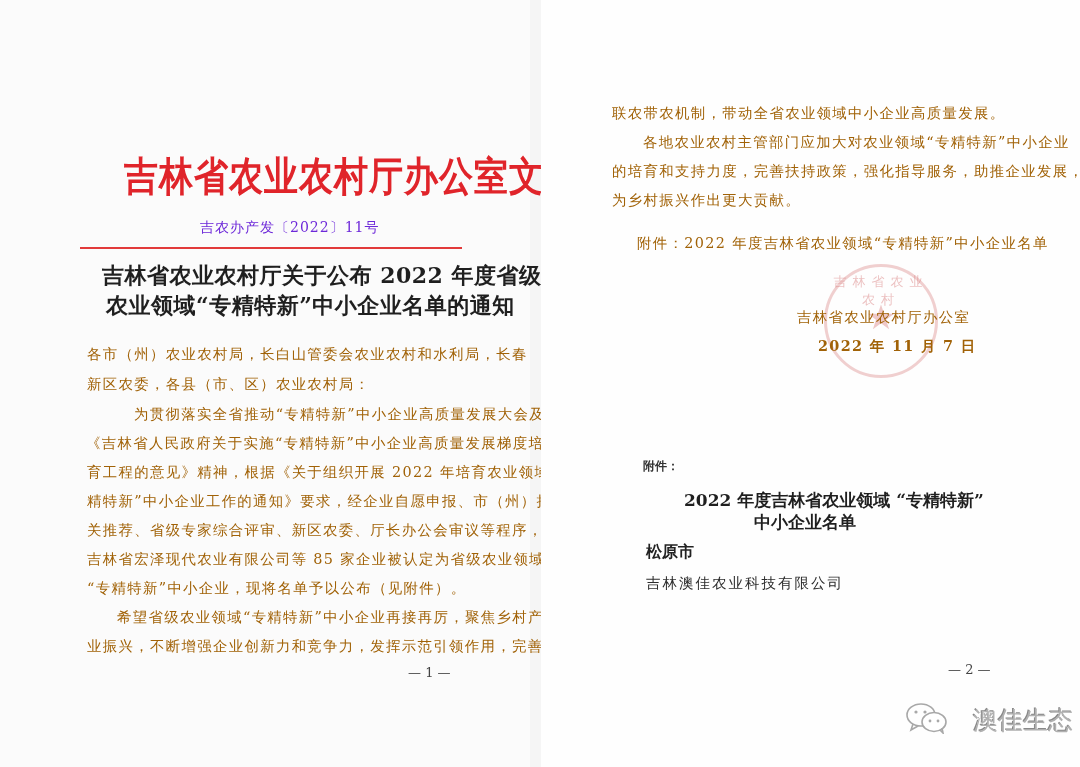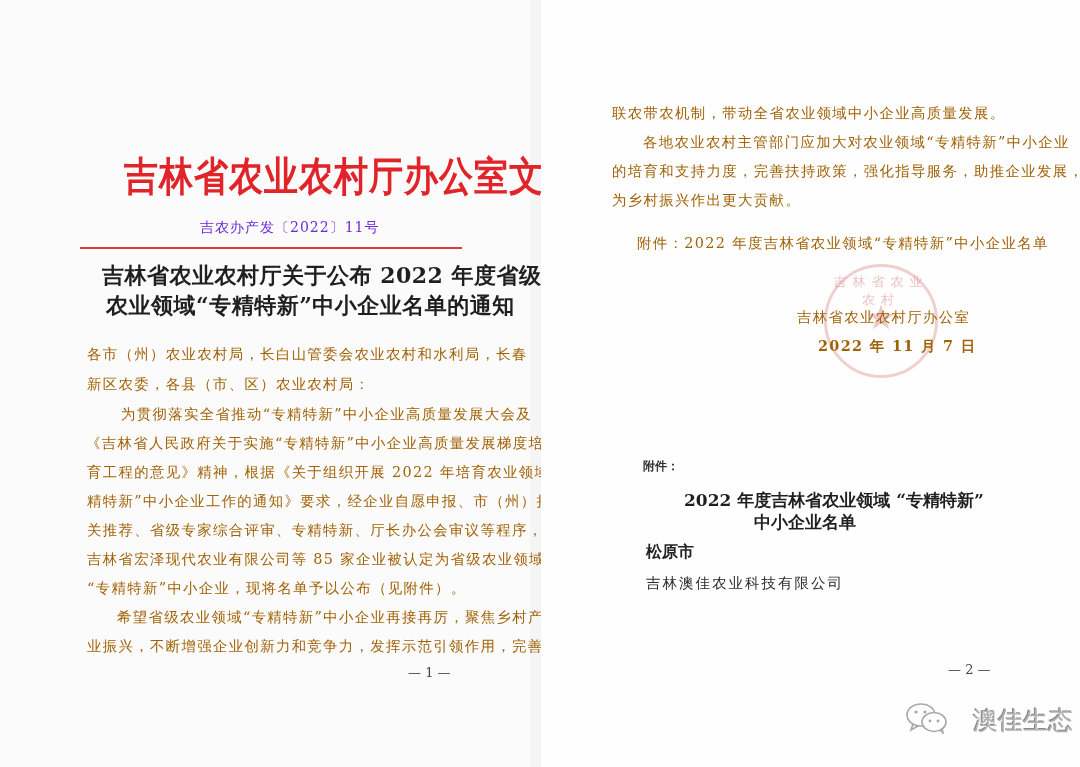--- a/index.html
+++ b/index.html
@@ -65,25 +65,25 @@
 <div class="page" id="page1">
   <div class="abs red-title">吉林省农业农村厅办公室文件</div>
   <div class="abs doc-number">吉农办产发〔2022〕11号</div>
   <div class="abs red-rule"></div>
 
   <div class="abs notice-title nt1">吉林省农业农村厅关于公布 2022 年度省级</div>
   <div class="abs notice-title nt2">农业领域“专精特新”中小企业名单的通知</div>
 
   <div class="abs body-line" style="left:87px;top:345px;">各市（州）农业农村局，长白山管委会农业农村和水利局，长春</div>
   <div class="abs body-line" style="left:87px;top:375px;">新区农委，各县（市、区）农业农村局：</div>
-  <div class="abs body-line" style="left:121px;top:405px;">为贯彻落实全省推动“专精特新”中小企业高质量发展大会及</div>
+  <div class="abs body-line" style="left:134px;top:405px;">为贯彻落实全省推动“专精特新”中小企业高质量发展大会及</div>
   <div class="abs body-line" style="left:86px;top:434px;text-align:center;">《吉林省人民政府关于实施“专精特新”中小企业高质量发展梯度培</div>
   <div class="abs body-line" style="left:87px;top:463px;">育工程的意见》精神，根据《关于组织开展 2022 年培育农业领域“专</div>
   <div class="abs body-line" style="left:87px;top:492px;">精特新”中小企业工作的通知》要求，经企业自愿申报、市（州）把</div>
-  <div class="abs body-line" style="left:87px;top:521px;">关推荐、省级专家综合评审、专精特新、厅长办公会审议等程序，</div>
+  <div class="abs body-line" style="left:87px;top:521px;">关推荐、省级专家综合评审、新区农委、厅长办公会审议等程序，</div>
   <div class="abs body-line" style="left:87px;top:550px;">吉林省宏泽现代农业有限公司等 85 家企业被认定为省级农业领域</div>
   <div class="abs body-line" style="left:87px;top:579px;">“专精特新”中小企业，现将名单予以公布（见附件）。</div>
   <div class="abs body-line" style="left:117px;top:608px;">希望省级农业领域“专精特新”中小企业再接再厉，聚焦乡村产</div>
   <div class="abs body-line" style="left:87px;top:637px;">业振兴，不断增强企业创新力和竞争力，发挥示范引领作用，完善</div>
 
   <div class="abs page-num" style="left:408px;top:665px;">— 1 —</div>
 </div>
 
 <div class="page" id="page2"></div>
 

